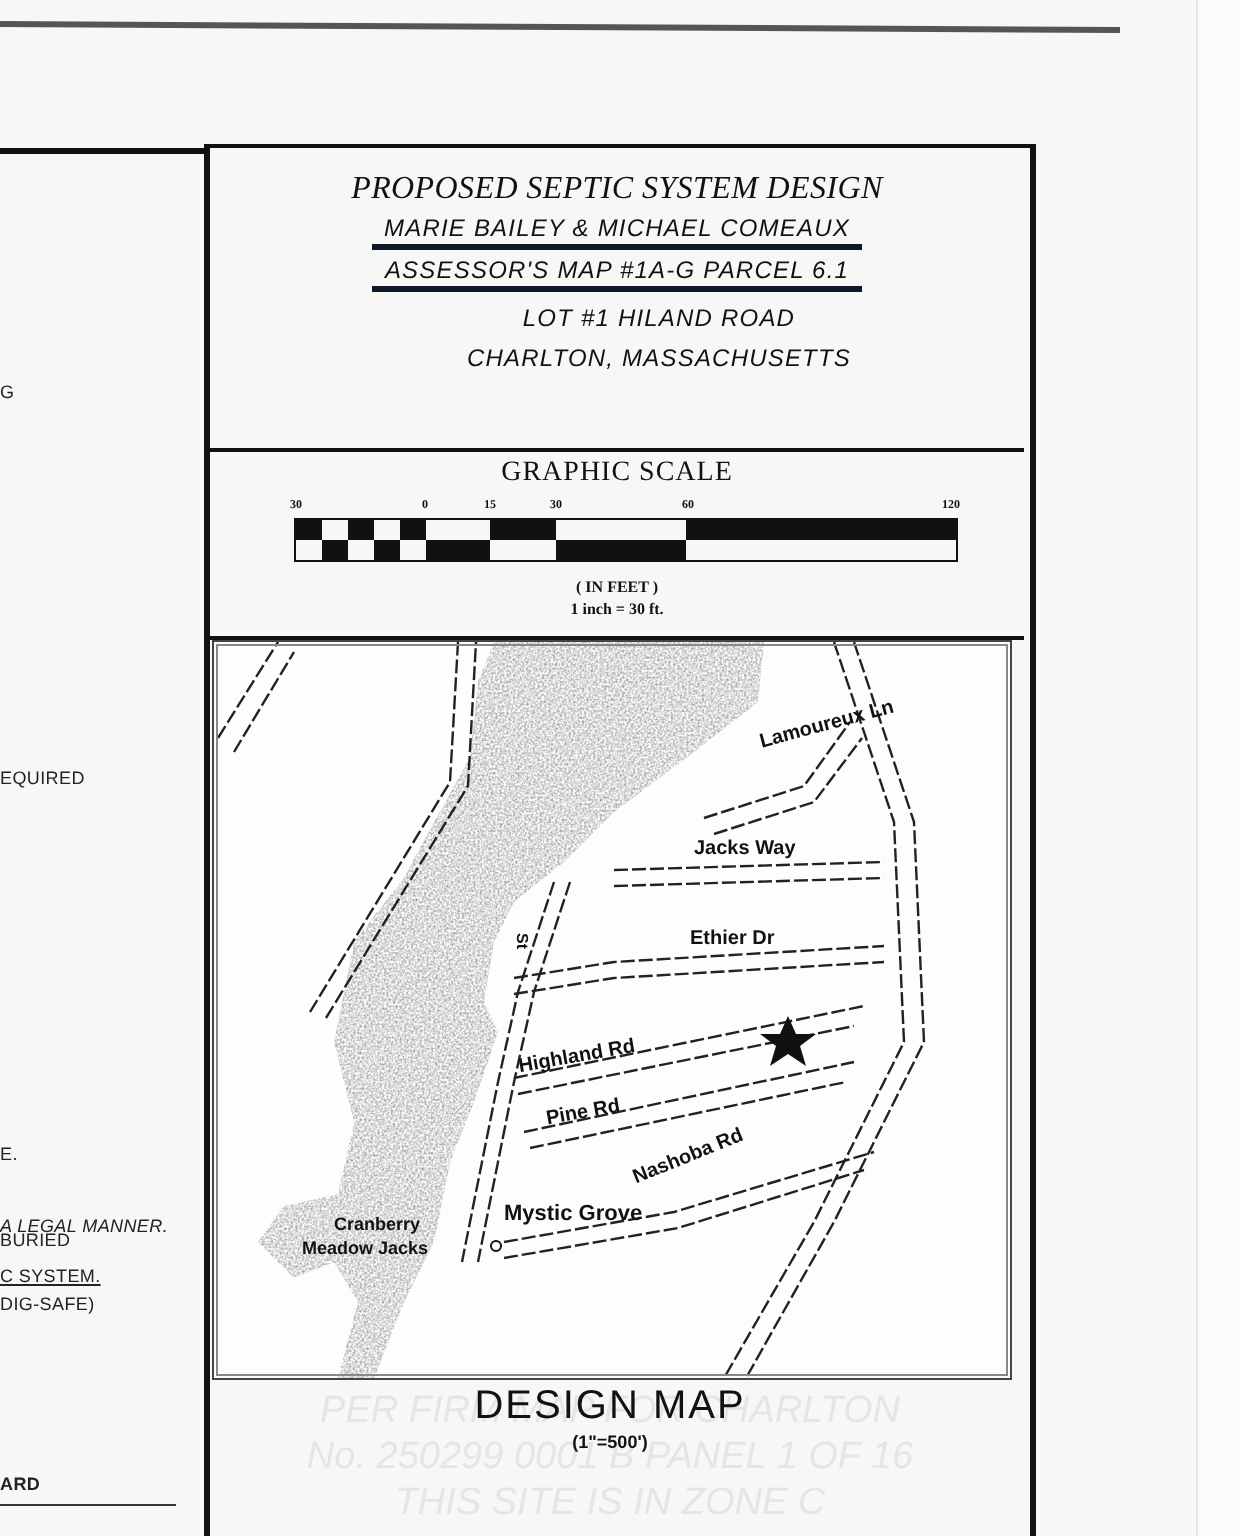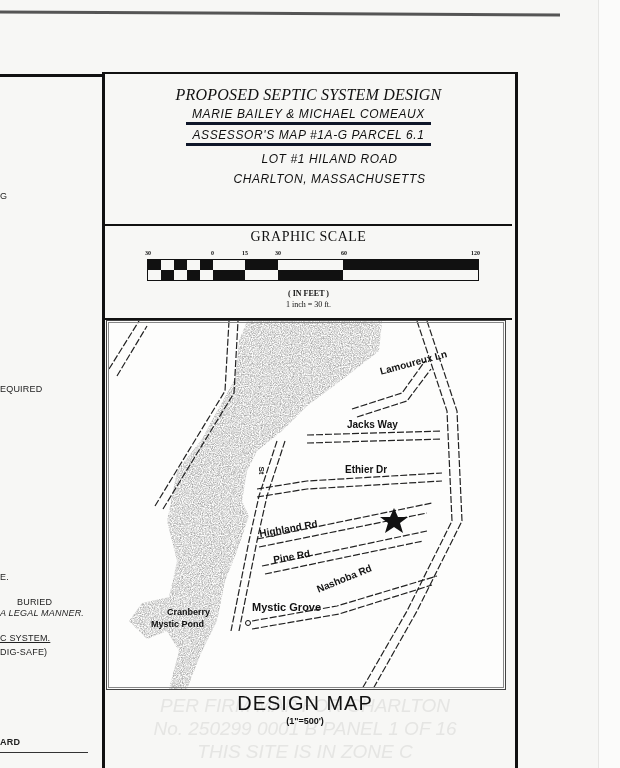--- a/index.html
+++ b/index.html
@@ -14,38 +14,38 @@
   .title-main { font-family:"Liberation Serif", serif; font-style:italic; font-size:16px; margin-top:12px; letter-spacing:0.2px; }
   .title-for { font-size:12px; margin-top:4px; }
   .title-line { font-size:12px; font-style:italic; letter-spacing:0.6px; display:inline-block; border-bottom:3px solid #0f172a; padding:0 6px 1px; margin-top:3px; }
   .title-plain { font-size:12px; font-style:italic; letter-spacing:0.6px; margin-top:6px;padding-left:42px; }
   .scale-block { position:absolute; left:105px; top:226px; width:407px; height:92px; border-bottom:2px solid #111; text-align:center; }
   .scale-title { font-family:"Liberation Serif", serif; font-size:14px; margin-top:3px; letter-spacing:0.5px; }
   .scale-bar { position:absolute; left:42px; top:33px; width:330px; height:20px; border:1px solid #111; }
   .scale-tick { position:absolute; top:24px; font-size:6px; font-weight:bold; font-family:"Liberation Serif", serif; }
   .scale-seg { position:absolute; height:10px; }
   .scale-unit { position:absolute; left:0; width:407px; top:63px; font-family:"Liberation Serif", serif; font-size:8px; font-weight:bold; }
-  .scale-ratio { position:absolute; left:0; width:407px; top:74px; font-family:"Liberation Serif", serif; font-size:8px; font-weight:normal;text-align:center; }
+  .scale-ratio { position:absolute; left:0; width:407px; top:74px; font-family:"Liberation Serif", serif; font-size:8px; font-weight:bold;text-align:center; }
   .map-frame { position:absolute; left:106px; top:320px; width:398px; height:368px; border:1px solid #444; outline:1px solid #888; outline-offset:-3px; background:#fdfdfc; overflow:hidden; }
   .map-label { position:absolute; font-size:10px; font-weight:bold; white-space:nowrap; color:#111; }
   .map-caption { position:absolute; left:106px; top:692px; width:398px; text-align:center; font-size:20px; letter-spacing:1px; }
   .map-scale-caption { position:absolute; left:106px; top:716px; width:398px; text-align:center; font-size:9px; font-weight:bold; }
   .ghost { position:absolute; left:106px; width:398px; text-align:center; font-style:italic; font-size:19px; color:#e5e5e3; white-space:nowrap; }
 </style>
 </head>
 <body>
 
 <div class="top-rule"></div>
 <div class="right-edge"></div>
 
 <div class="left-panel-border"></div>
 <div class="left-note" style="left:0;top:191px;">G</div>
 <div class="left-note" style="left:0;top:384px;">EQUIRED</div>
 <div class="left-note" style="left:0;top:572px;">E.</div>
-<div class="left-note" style="left:0;top:597px;padding-left:17px;"> BURIED</div>
+<div class="left-note" style="left:0;top:615px;"> BURIED</div>
 <div class="left-note" style="left:0;top:608px;font-style:italic;">A LEGAL MANNER.</div>
 <div class="left-note" style="left:0;top:633px;text-decoration:underline;">C SYSTEM.</div>
 <div class="left-note" style="left:0;top:647px;">DIG-SAFE)</div>
 <div class="left-note" style="left:0;top:737px;font-weight:bold;">ARD</div>
 <div class="left-bottom-line"></div>
 
 <div class="frame"></div>
 
 <div class="title-block">
   <div class="title-main">PROPOSED SEPTIC SYSTEM DESIGN</div>
@@ -124,21 +124,21 @@
   </svg>
   <div class="map-label" style="left:272px;top:36px;transform:rotate(-15deg);">Lamoureux Ln</div>
   <div class="map-label" style="left:240px;top:98px;">Jacks Way</div>
   <div class="map-label" style="left:238px;top:143px;">Ethier Dr</div>
   <div class="map-label" style="left:150px;top:145px;transform:rotate(90deg);font-size:8px;">St</div>
   <div class="map-label" style="left:152px;top:202px;transform:rotate(-10deg);">Highland Rd</div>
   <div class="map-label" style="left:166px;top:230px;transform:rotate(-10deg);">Pine Rd</div>
   <div class="map-label" style="left:208px;top:252px;transform:rotate(-22deg);">Nashoba Rd</div>
   <div class="map-label" style="left:145px;top:280px;font-size:11px;">Mystic Grove</div>
   <div class="map-label" style="left:60px;top:286px;font-size:9px;">Cranberry</div>
-  <div class="map-label" style="left:44px;top:298px;font-size:9px;">Mystic Pond</div>
+  <div class="map-label" style="left:44px;top:298px;font-size:9px;">Meadow Jacks</div>
 </div>
 
 <div class="ghost" style="top:695px;">PER FIRM MAP FOR CHARLTON</div>
 <div class="ghost" style="top:718px;">No. 250299 0001 B PANEL 1 OF 16</div>
 <div class="ghost" style="top:741px;">THIS SITE IS IN ZONE C</div>
 
 <div class="map-caption">DESIGN MAP</div>
 <div class="map-scale-caption">(1"=500')</div>
 
 </body></html>

